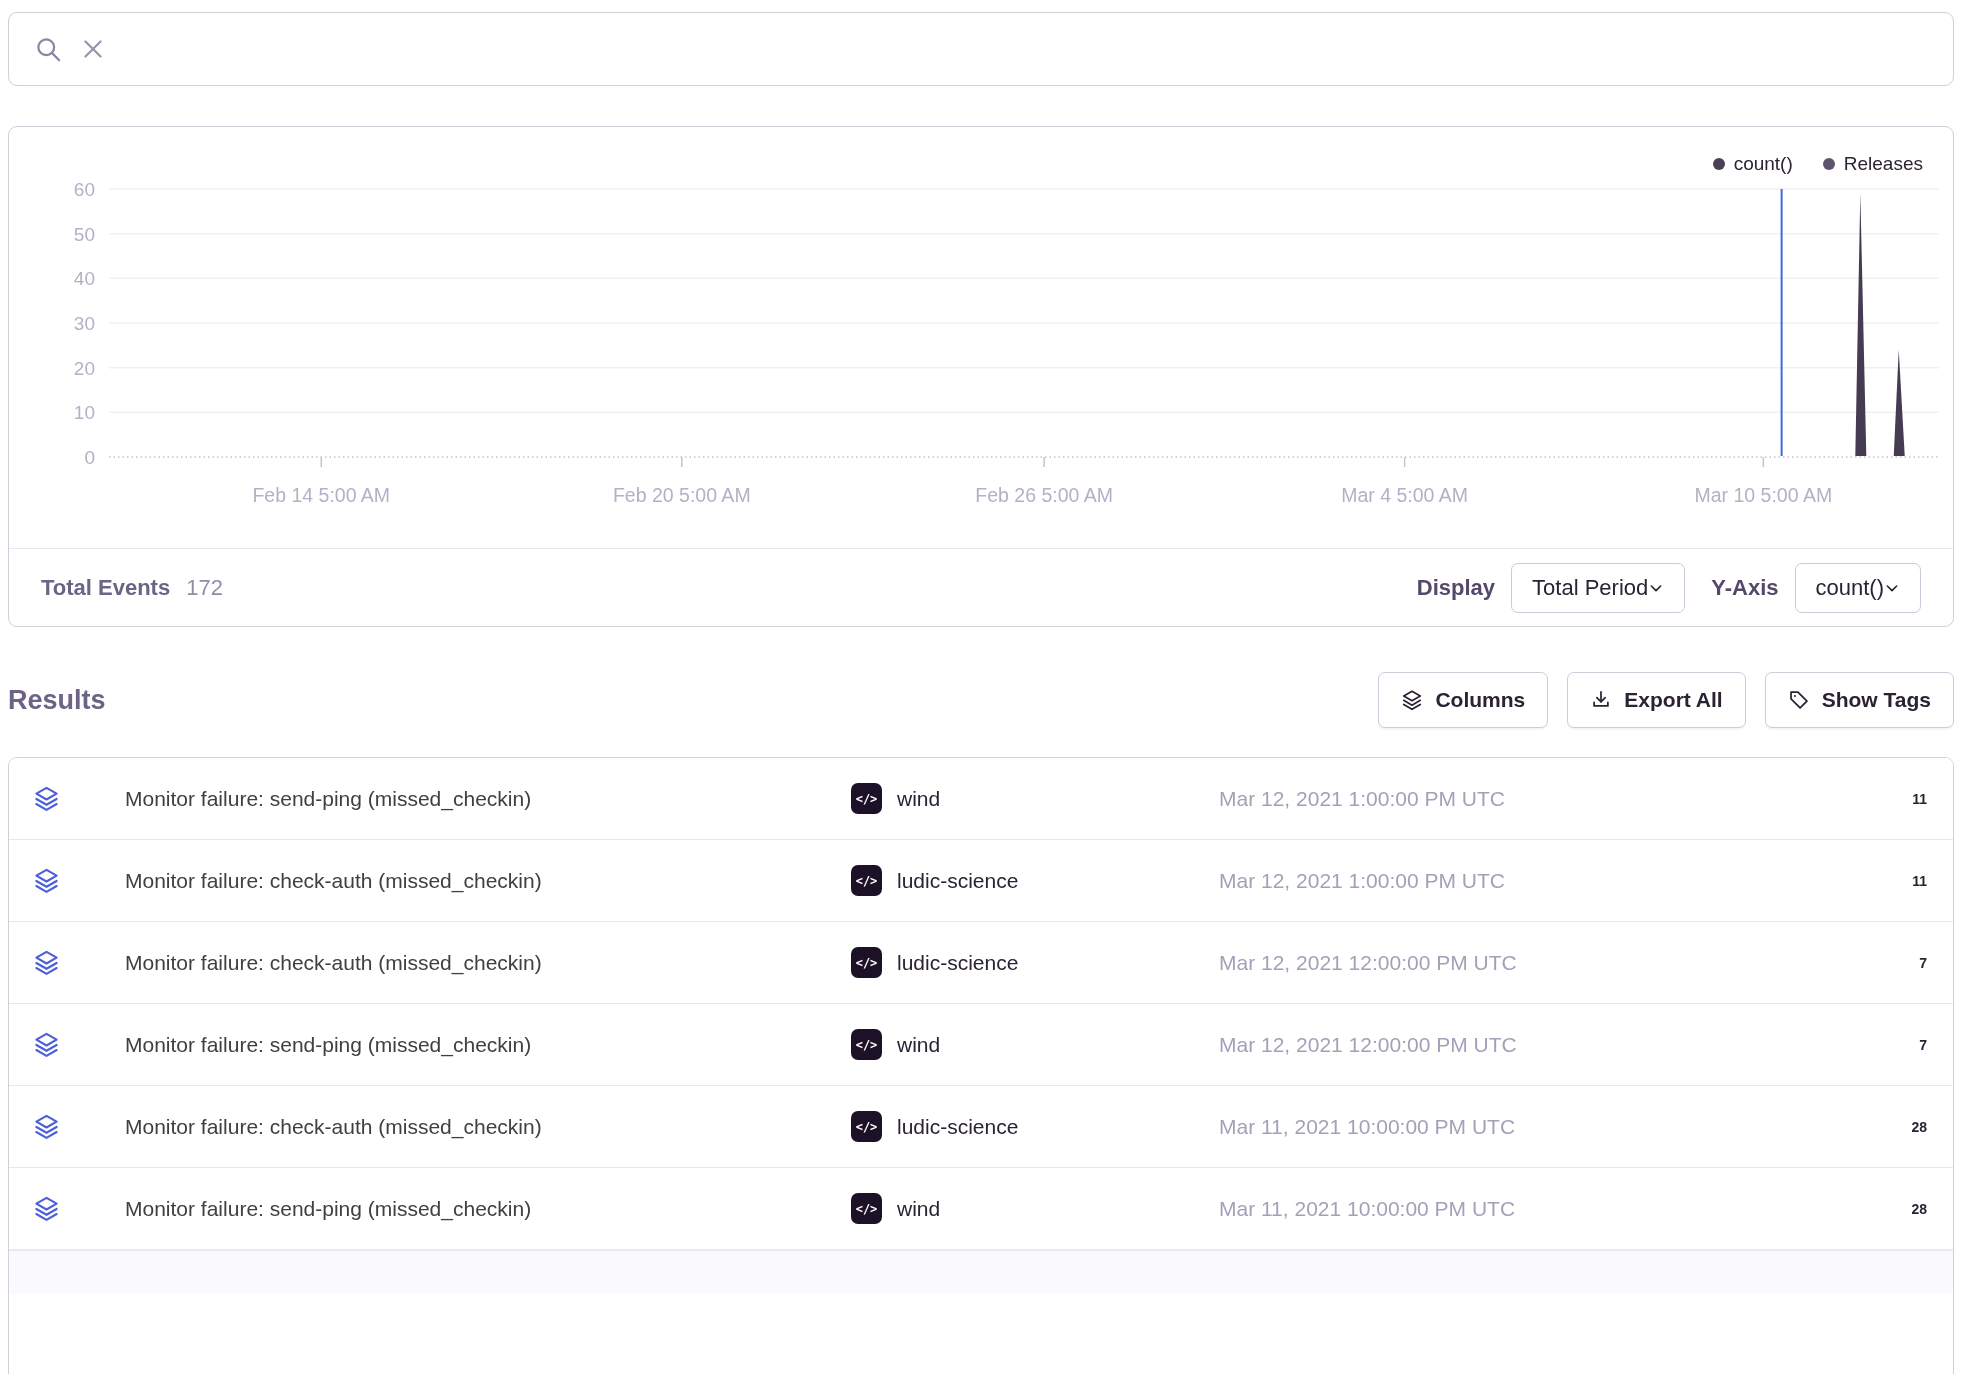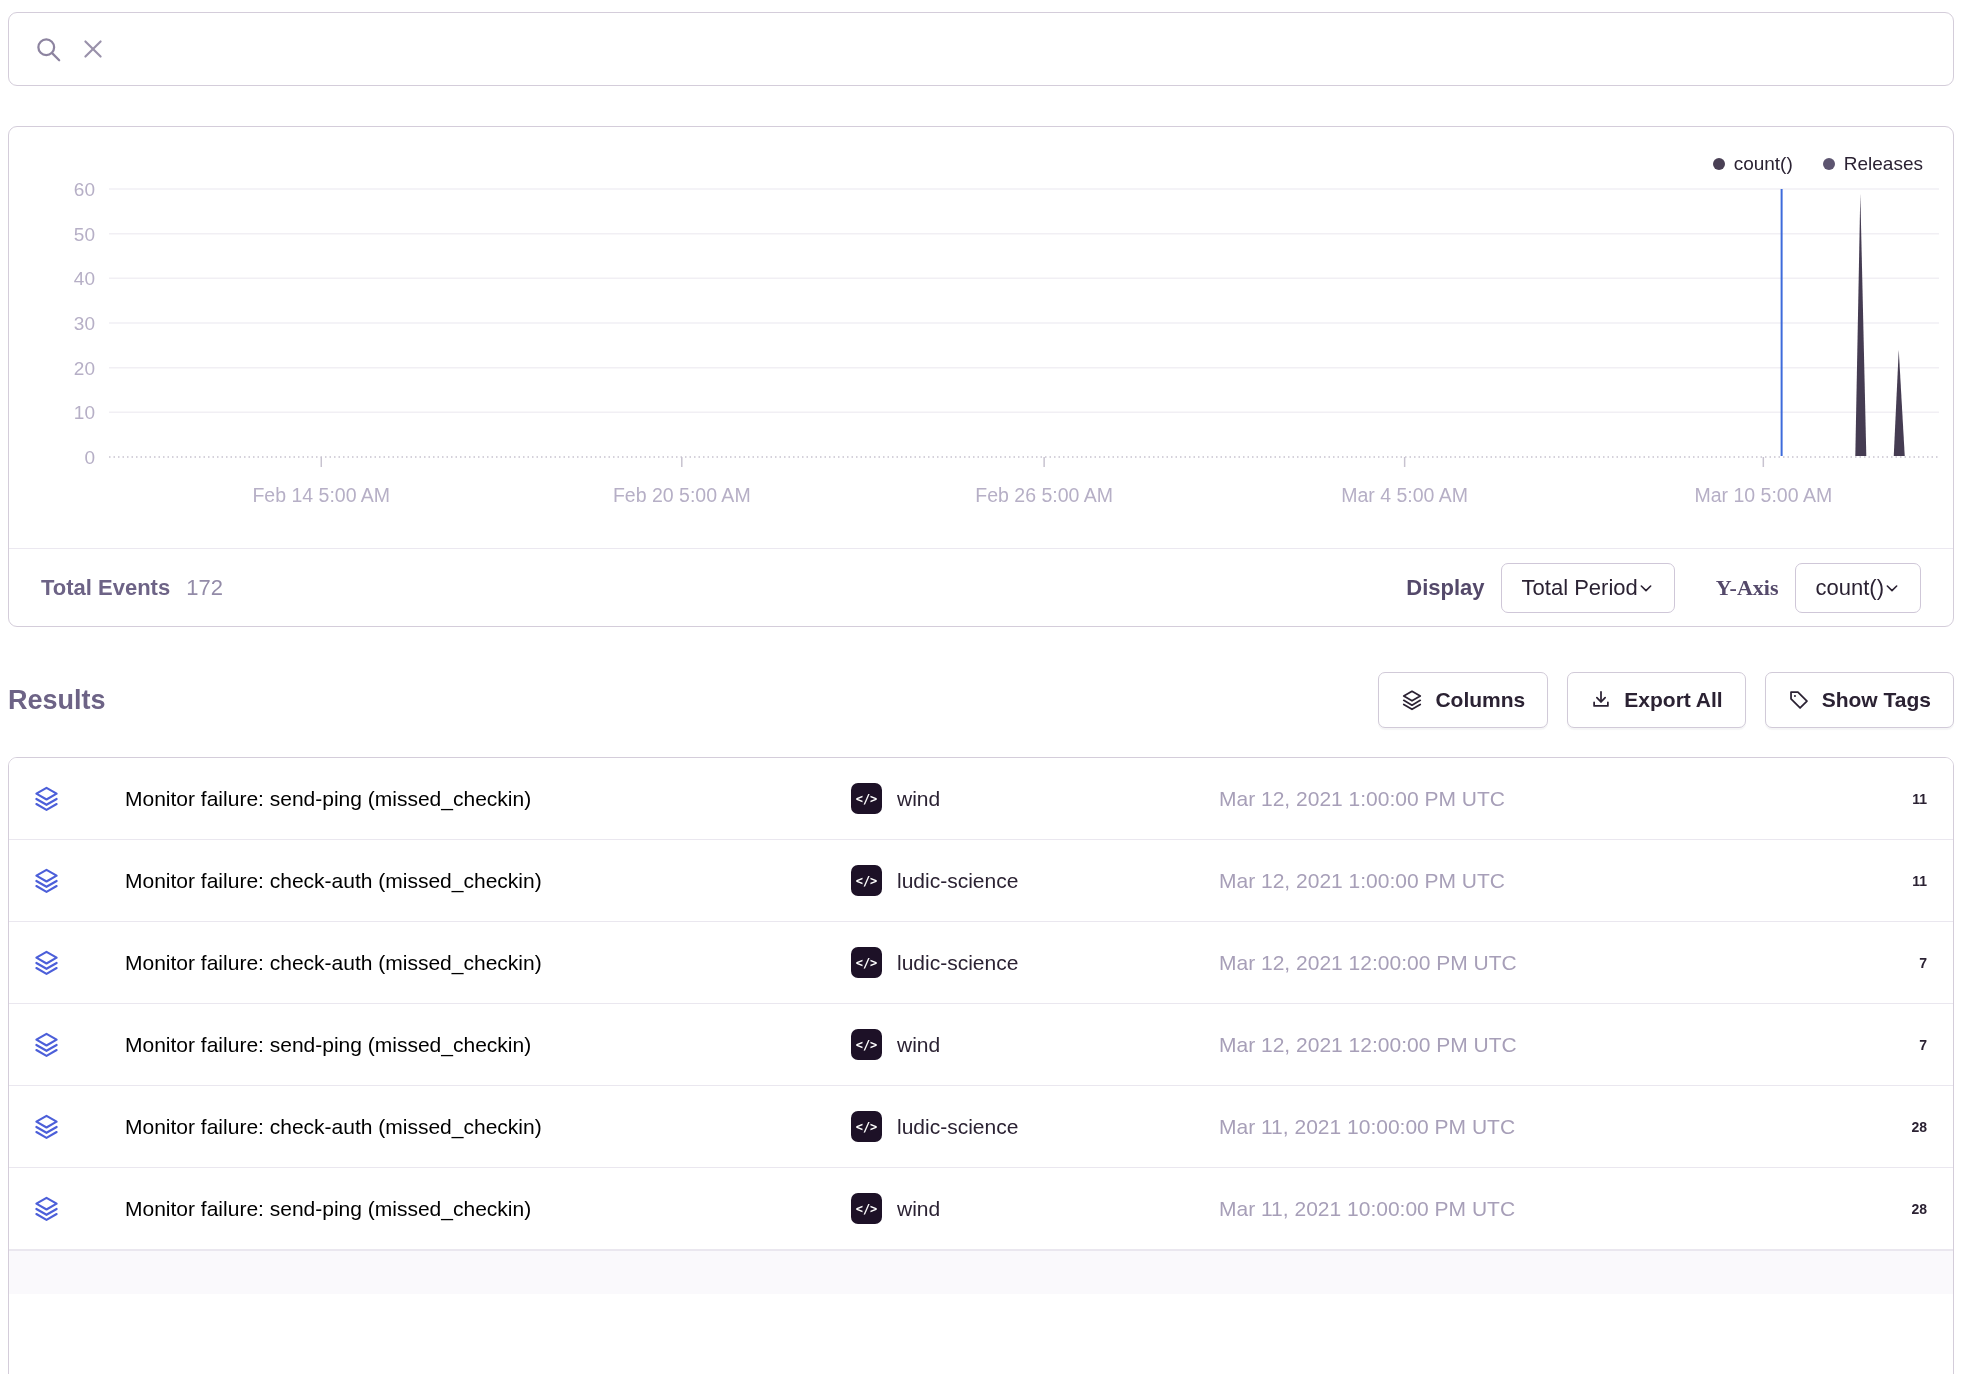--- a/index.html
+++ b/index.html
@@ -27,21 +27,21 @@
   .legend-dot { width: 12px; height: 12px; border-radius: 50%; }
   .chart-footer { height: 78px; border-top: 1px solid #ebe8f0; display: flex;
     align-items: center; padding: 0 32px; }
   .tf-label { font-size: 22px; font-weight: bold; color: #6d6386; }
   .tf-value { font-size: 22px; color: #938bа8; color: #938ba8; margin-left: 16px; }
   .footer-right { margin-left: auto; display: flex; align-items: center; gap: 16px; }
   .ctl-label { font-size: 22px; font-weight: bold; color: #54496a; }
   .dropdown { display: flex; align-items: center; border: 1.5px solid #cfc7d8;
     border-radius: 7px; background: #fff; padding: 11px 20px; font-size: 22px;
     color: #2b2233; cursor: pointer; font-family: "Liberation Sans", sans-serif; }
-  .dropdown + .ctl-label { margin-left: 25px; font-family: Liberation Serif, serif; }
+  .dropdown + .ctl-label { margin-left: 10px; }
 
   
   .results-bar { position: absolute; left: 8px; right: 8px; top: 670px; height: 60px;
     display: flex; align-items: center; }
   .results-heading { font-size: 27px; font-weight: bold; color: #6d6386; }
   .btn-group { margin-left: auto; display: flex; gap: 19px; }
   .btn { display: flex; align-items: center; gap: 12px; background: #fff;
     border: 1.5px solid #d1cad8; border-radius: 7px; padding: 0 22px; height: 56px;
     font-size: 21px; font-weight: bold; color: #2b2233; cursor: pointer;
     font-family: "Liberation Sans", sans-serif; box-shadow: 0 2px 1px rgba(60,50,80,0.05); }
@@ -49,21 +49,21 @@
   
   .table-panel { top: 757px; height: 620px; border-radius: 9px 9px 0 0; overflow: hidden; }
   .thead, .trow { display: grid;
     grid-template-columns: 78px 740px 368px 1fr 200px;
     align-items: center; padding: 0 26px 0 24px; }
   .thead { height: 83px; background: #faf9fc; border-bottom: 1px solid #e4e1e9; }
   .th { font-size: 16px; font-weight: bold; letter-spacing: 0.8px; color: #6d6386; }
   .th.right, .c-count { text-align: right; }
   .trow { height: 82px; border-bottom: 1px solid #eae7ef; background: #fff; }
   .c-icon { display: flex; align-items: center; }
-  .c-title { font-size: 21px; color: #000000; padding-left: 14px; }
+  .c-title { font-size: 21px; color: #404040; padding-left: 14px; }
   .c-title .link { cursor: pointer; }
   .c-project { display: flex; align-items: center; gap: 15px; font-size: 21px; }
   .proj-badge { width: 31px; height: 31px; background: #1d1127; color: #fff;
     border-radius: 7px; display: inline-flex; align-items: center; justify-content: center;
     font-size: 12px; font-weight: bold; font-family: "DejaVu Sans Mono", monospace; }
   .c-time { font-size: 21px; color: #a79fb8; }
   .c-count { font-size: 14px; font-weight: 700; color: #2b2233; }
   .table-foot { height: 44px; background: #faf9fc; border-top: 1px solid #eae7ef; }
   .sort-arrow { font-size: 18px; font-weight: bold; color: #6d6386; margin-left: 6px; }
   svg.stroke-ic { fill: none; stroke-linecap: round; stroke-linejoin: round; }

